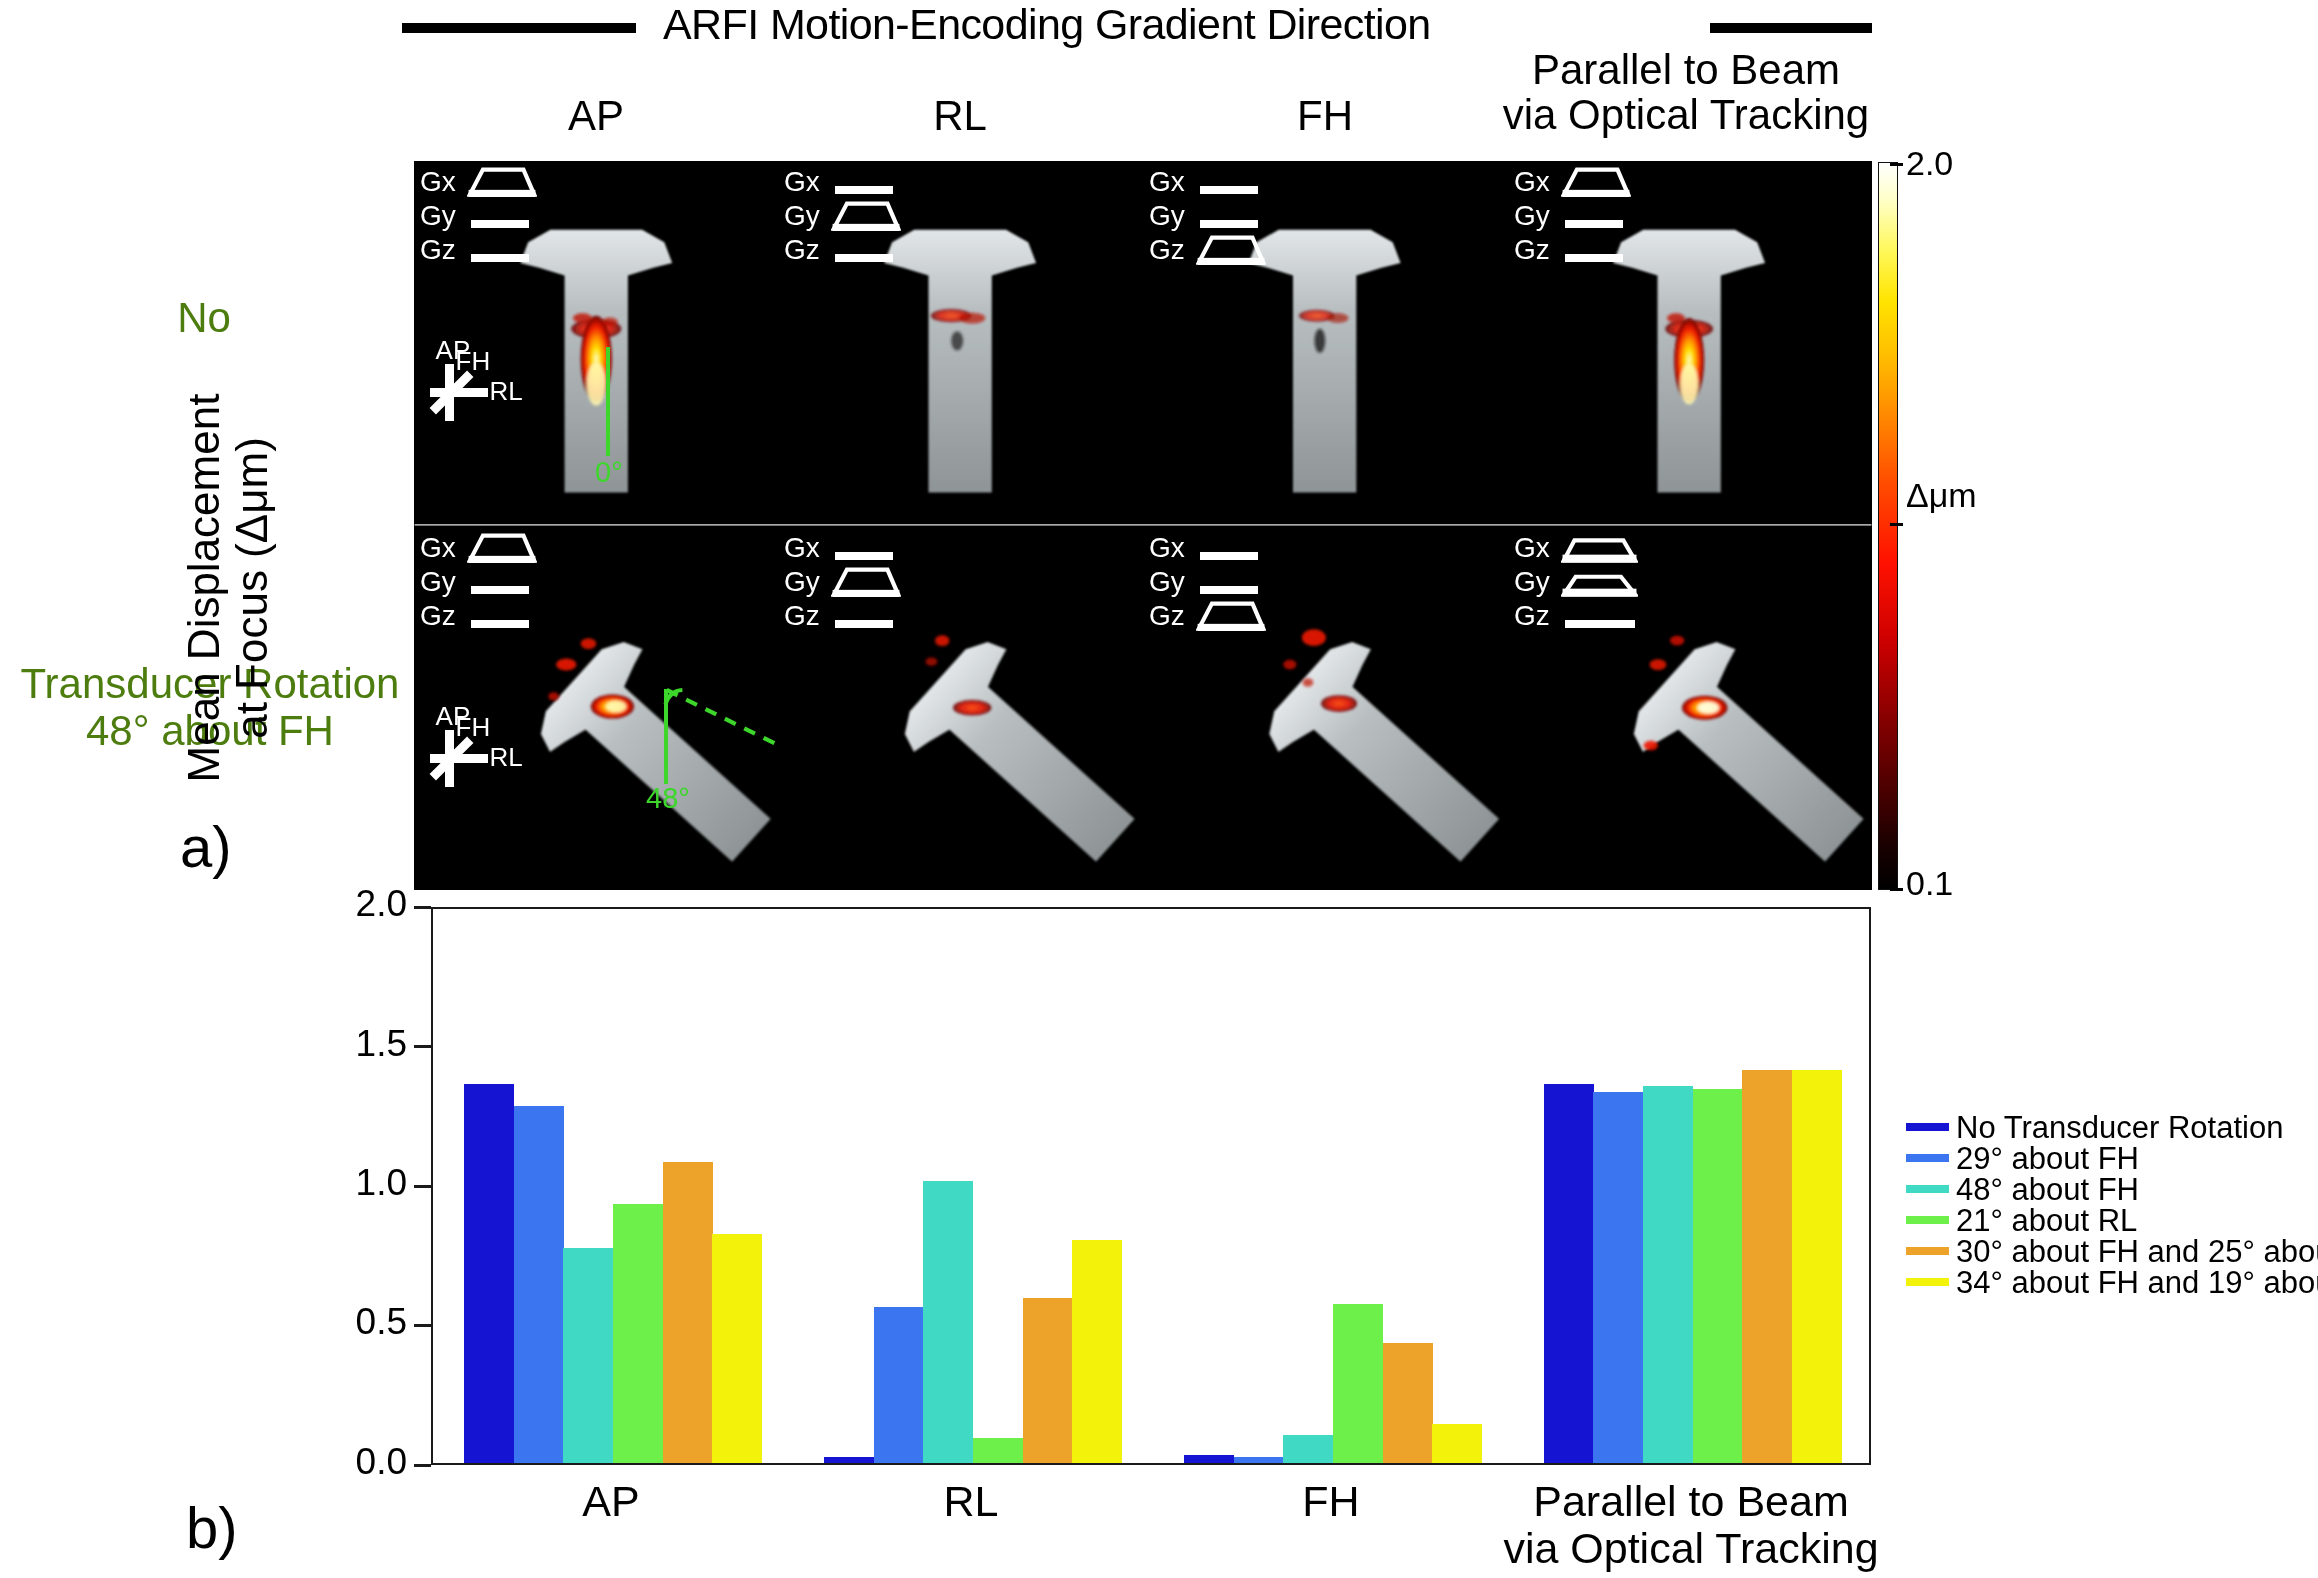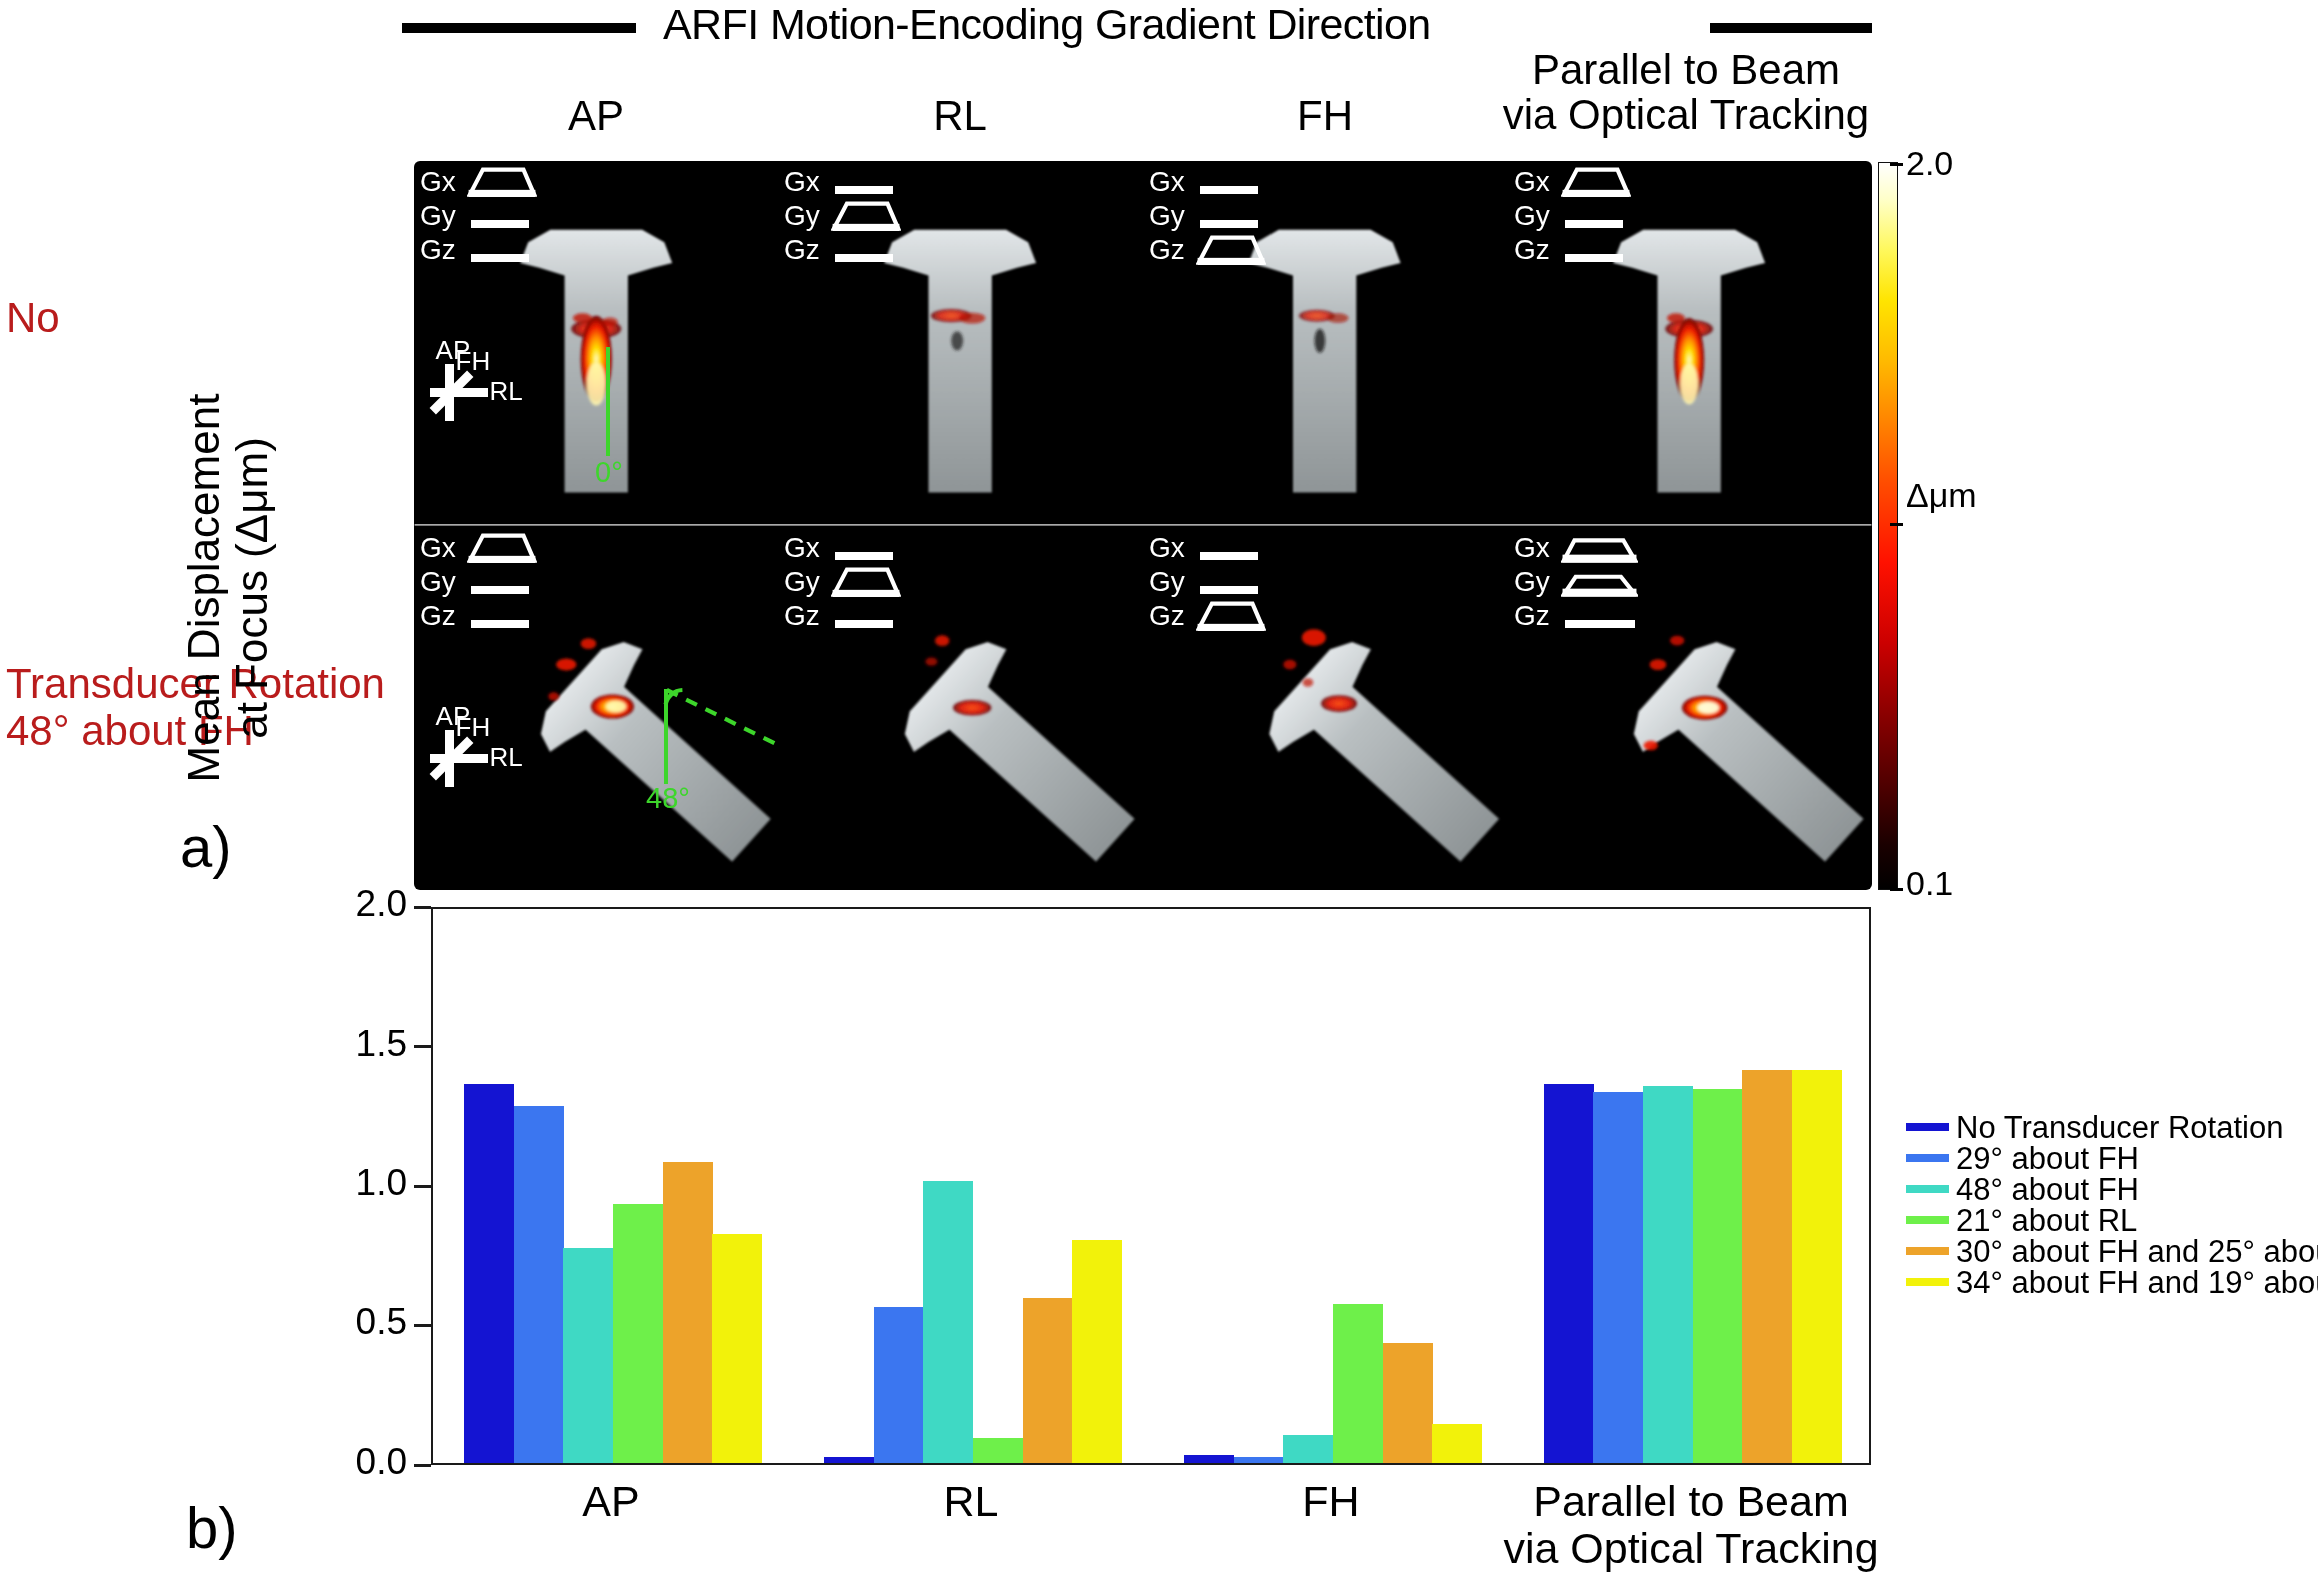--- a/index.html
+++ b/index.html
@@ -22,36 +22,35 @@
     letter-spacing: -0.6px;
   }
   .col-head {
     position: absolute;
     font-size: 42px; color: #000;
     text-align: center; white-space: nowrap;
     line-height: 1.08;
   }
   .row-label {
     position: absolute;
-    font-size: 42px; color: #b91c1c;
-    line-height: 1.12;
+    font-size: 42px; color: #4d7c0f;
+    text-align: center; line-height: 1.12;
   }
   .panel-letter {
     position: absolute;
     font-size: 58px; color: #000;
   }
 
   
   #mosaic {
     position: absolute;
     left: 414px; top: 161px;
     width: 1458px; height: 729px;
     background: #000;
     overflow: hidden;
-    border-radius: 6px;
   }
 
   
   .grad-box { position: absolute; left: 6px; top: 6px; }
   .grad-row { position: relative; height: 34px; }
   .grad-lbl {
     position: absolute; left: 0; top: 2.4px;
     font-size: 28px; color: #fff; line-height: 1;
   }
   .grad-line {

